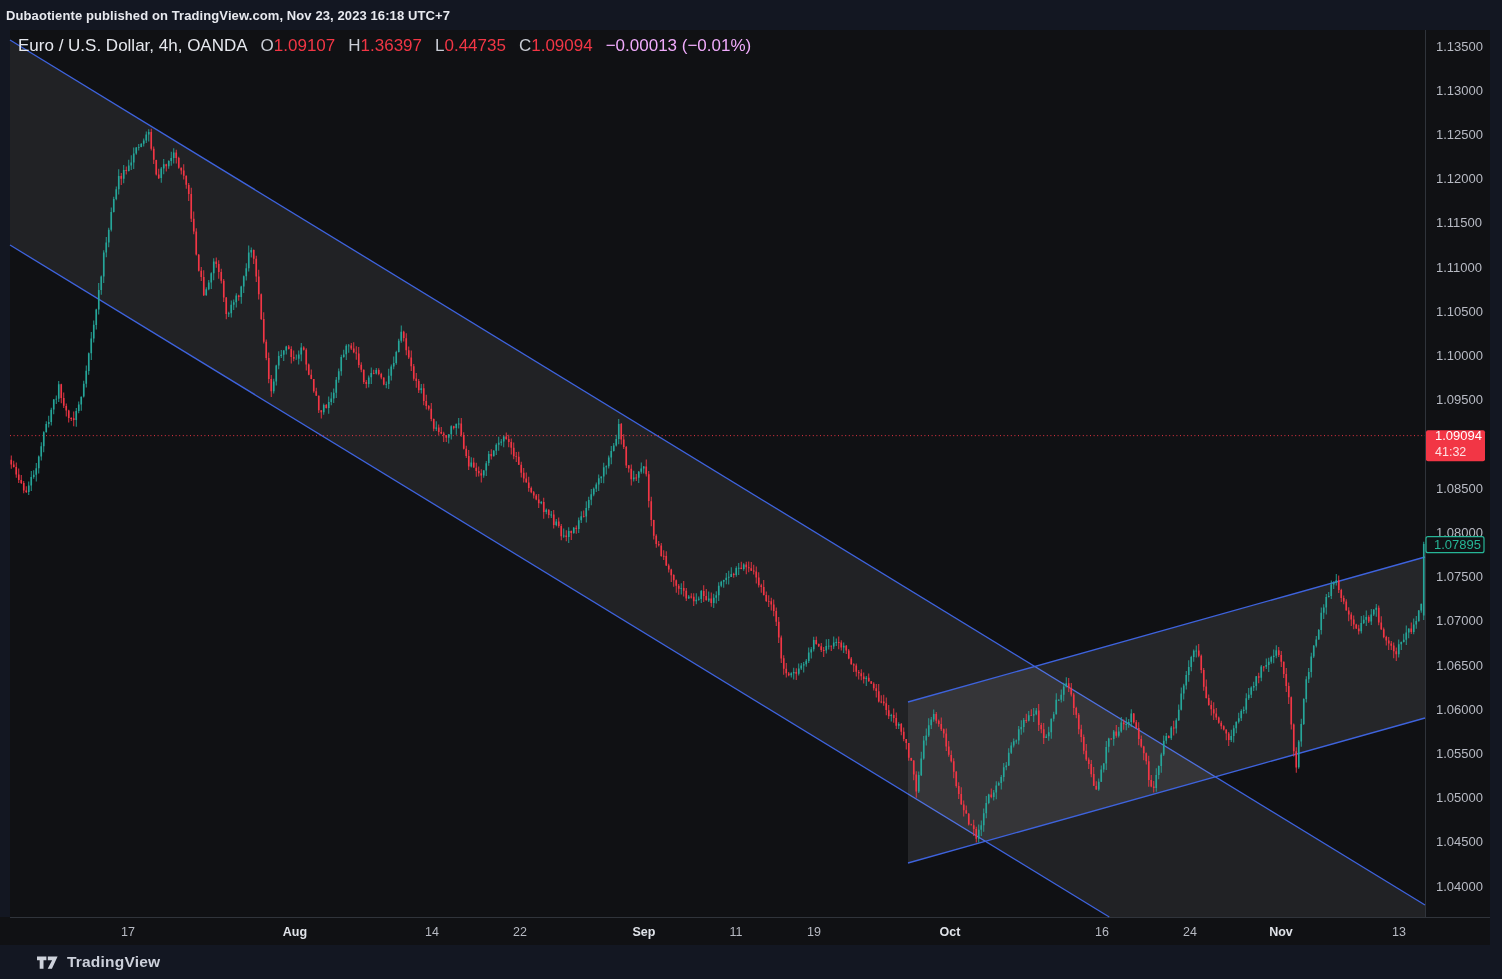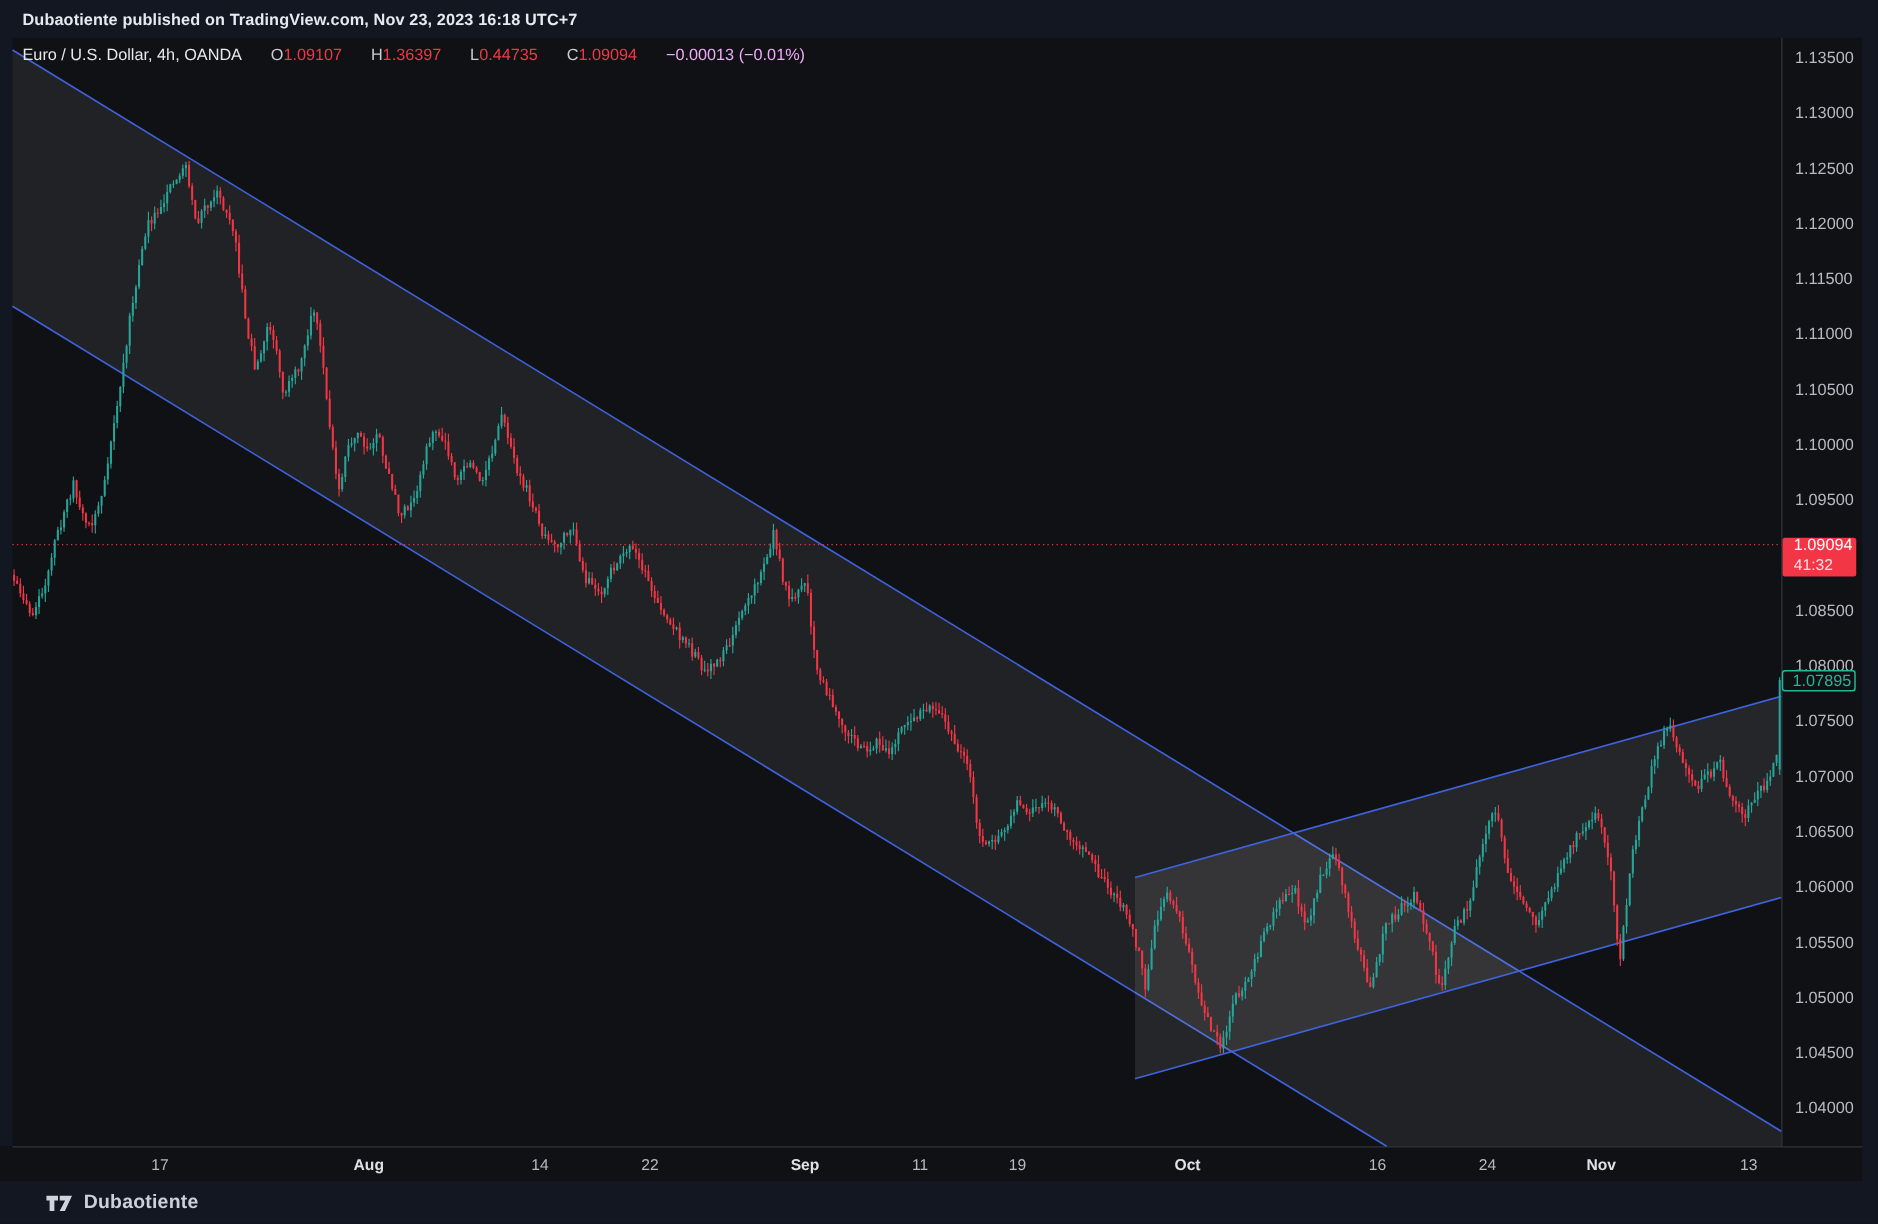--- a/index.html
+++ b/index.html
@@ -1,21 +1,21 @@
 <!DOCTYPE html>
 <html><head>
 <meta charset="utf-8">
 <style>
   html,body{margin:0;padding:0;background:#131722;}
   .screen{position:relative;width:1502px;height:979px;background:#131722;overflow:hidden;
           font-family:"Liberation Sans",sans-serif;-webkit-font-smoothing:antialiased;}
   .header{position:absolute;top:0;left:0;right:0;height:30px;display:flex;align-items:center;
-          padding-left:18px;color:#e7e9ef;font-size:13px;font-weight:600;letter-spacing:.1px;}
-  .legend{position:absolute;left:18px;top:36px;z-index:3;display:flex;gap:23px;
-          font-size:13px;color:#e6e8ee;white-space:nowrap;}
+          padding-left:6px;color:#e7e9ef;font-size:13px;font-weight:600;letter-spacing:.1px;}
+  .legend{position:absolute;left:18px;top:36px;z-index:3;display:flex;gap:13px;
+          font-size:17px;color:#e6e8ee;white-space:nowrap;}
   .legend .fl{color:#c9ccd4;}
   .legend .fv{color:#f23645;margin-top:36px;}
   .legend .chg{color:#f0abfc;}
   .chart-svg{position:absolute;left:0;top:30px;}
   .footer{position:absolute;left:0;bottom:0;width:100%;height:34px;background:#131722;
           display:flex;align-items:center;padding-left:37px;gap:9px;box-sizing:border-box;}
   .footer .brand{color:#ccd0da;font-size:15.5px;font-weight:600;letter-spacing:.2px;}
   .tv-logo{display:inline-block;width:21px;height:15px;}
 </style>
 </head>
@@ -108,16 +108,16 @@
         <rect x="1426" y="536.6589999999997" width="58" height="16" rx="2" fill="#101114" stroke="#26b596" stroke-width="1.2"></rect>
         <text x="1434" y="549.1589999999997" fill="#26b596" font-size="13" font-family="&quot;Liberation Sans&quot;, sans-serif">1.07895</text>
       </g>
     </svg>
 
   <div class="footer">
     <svg class="tv-logo" viewBox="0 0 21 15">
       <path d="M0,1.5 h9.4 v3.8 h-2.9 v8.4 h-3.8 V5.3 H0 z" fill="#cfd3dc"></path>
       <path d="M10.8,1.5 H20.6 L14.9,13.7 h-4.2 l4.4,-8.4 h-4.3 z" fill="#cfd3dc"></path>
     </svg>
-    <span class="brand">Dubaotiente</span>
+    <span class="brand">TradingView</span>
   </div>
 
 </div>
 
 </body></html>

